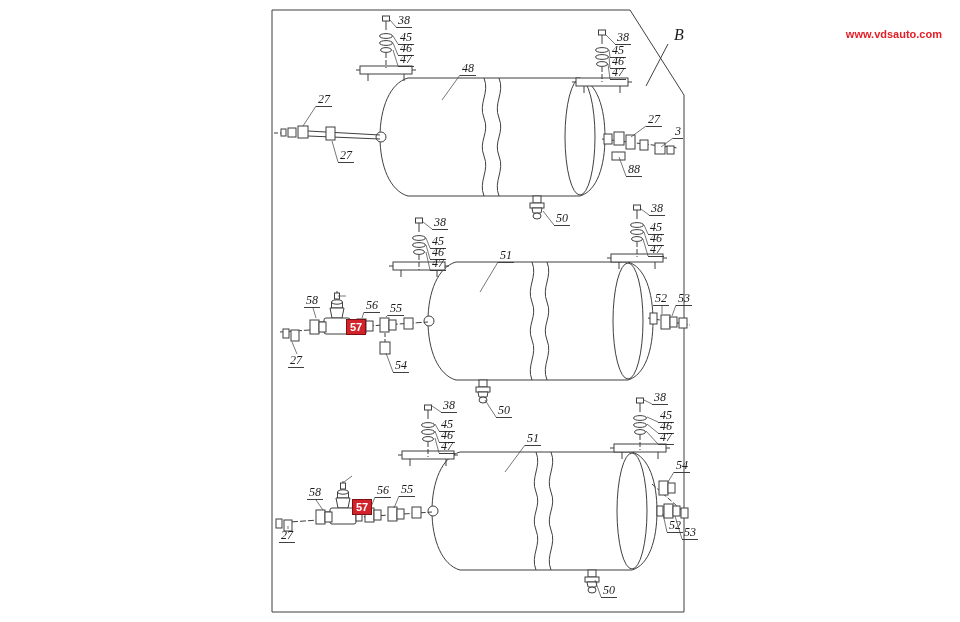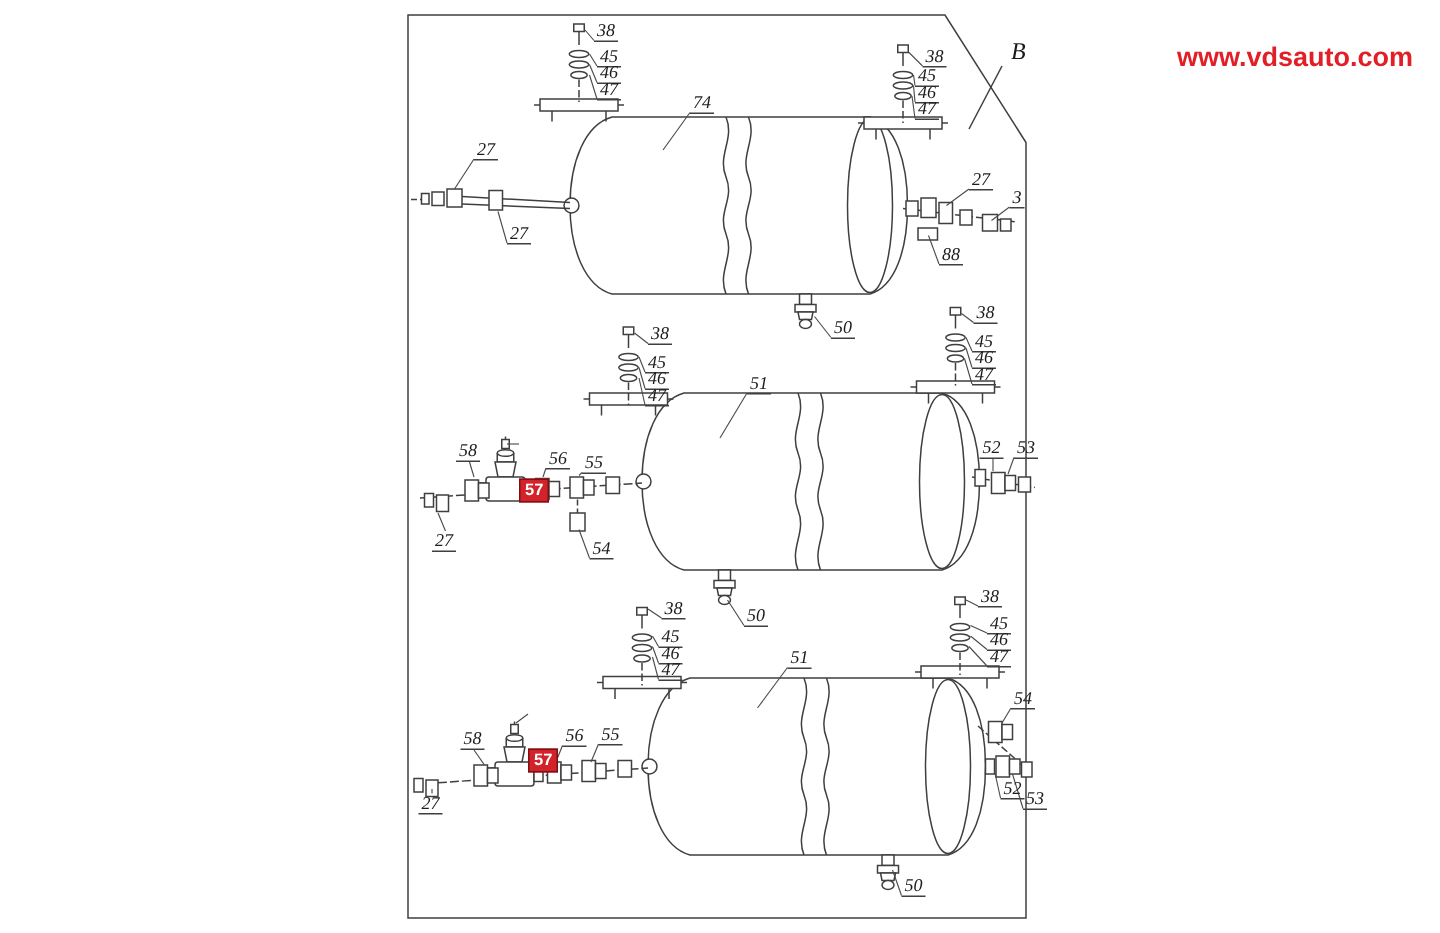--- a/index.html
+++ b/index.html
@@ -11,21 +11,21 @@
            line-height:1;padding:0 2px 1px 2px;border-bottom:1px solid #3f3f3f;
            white-space:nowrap;}
   .callout.highlight{font:bold 11px "Liberation Sans",sans-serif;font-style:normal;
            color:#fff;background:var(--highlight,#d2232a);border:1px solid #7e0f14;
            padding:1px 3px;margin-top:36px;}
   .callout.view-label{font:italic 16px "Liberation Serif",serif;border-bottom:none;}
   .logo{position:absolute;right:18px;top:24px;text-align:center;}
   .logo-text{font-family:"Liberation Sans",sans-serif;font-weight:bold;font-style:italic;
            font-size:46px;line-height:1;color:var(--accent,#e21e26);letter-spacing:1px;}
   .logo-text sup{font-size:12px;font-style:normal;vertical-align:super;}
-  .logo-site{font-family:"Liberation Sans",sans-serif;font-weight:bold;font-size:18px;
+  .logo-site{font-family:"Liberation Sans",sans-serif;font-weight:bold;font-size:11px;
            color:var(--accent,#e21e26);margin-top:4px;}
   #leaders line{stroke:#4a4a4a;stroke-width:0.75;}
 </style>
 </head>
 <body>
 
 <div class="stage">
 
   <svg id="diagram" width="960" height="622" viewBox="0 0 960 622">
     <defs>
@@ -201,21 +201,21 @@
         <line x1="682" y1="539" x2="675" y2="516"></line>
         <line x1="601" y1="597" x2="595" y2="580"></line>
       </g>
   </svg>
 
   <div id="callout-layer">
       <div class="callout" style="left: 396px; top: 14px;">38</div>
       <div class="callout" style="left: 398px; top: 31px;">45</div>
       <div class="callout" style="left: 398px; top: 42px;">46</div>
       <div class="callout" style="left: 398px; top: 53px;">47</div>
-      <div class="callout" style="left: 460px; top: 62px;">74</div>
+      <div class="callout" style="left: 460px; top: 62px;">48</div>
       <div class="callout" style="left: 316px; top: 93px;">27</div>
       <div class="callout" style="left: 338px; top: 149px;">27</div>
       <div class="callout" style="left: 615px; top: 31px;">38</div>
       <div class="callout" style="left: 610px; top: 44px;">45</div>
       <div class="callout" style="left: 610px; top: 55px;">46</div>
       <div class="callout" style="left: 610px; top: 66px;">47</div>
       <div class="callout view-label" style="left: 672px; top: 26px;">B</div>
       <div class="callout" style="left: 646px; top: 113px;">27</div>
       <div class="callout" style="left: 673px; top: 125px;">3</div>
       <div class="callout" style="left: 626px; top: 163px;">88</div>

